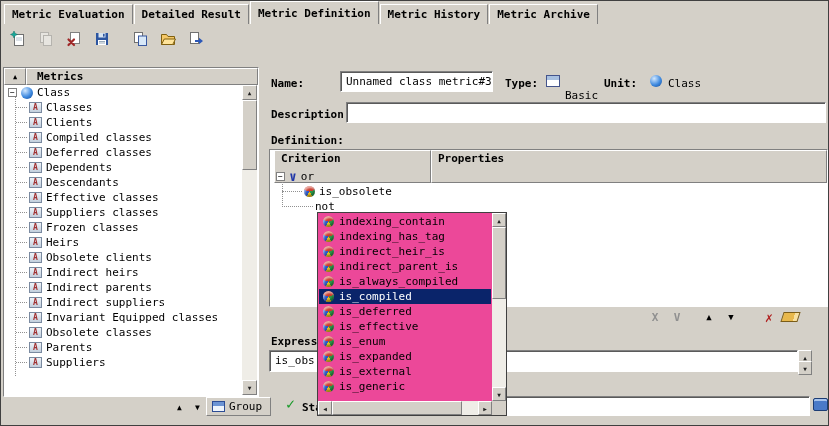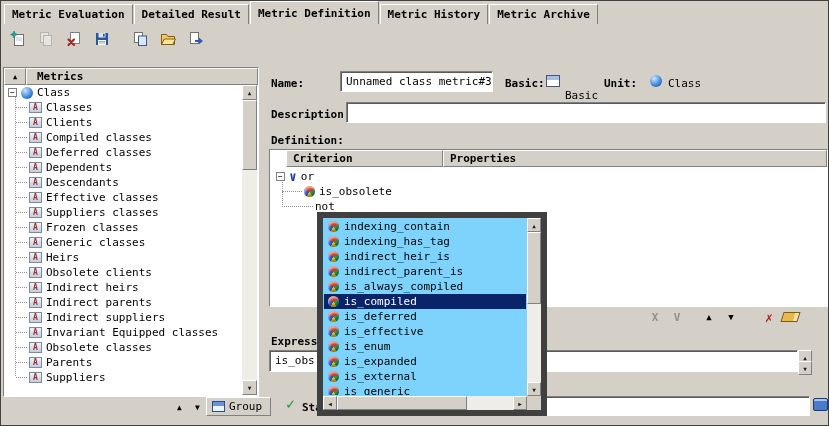--- a/index.html
+++ b/index.html
@@ -54,21 +54,21 @@
 #fld-desc{left:345px;top:101px;width:480px;height:21px}
 #fld-expr{left:268px;top:349px;width:529px;height:22px}
 #fld-status{left:322px;top:395px;width:487px;height:20px}
 .basic-icon{position:absolute;left:545px;top:74px;width:14px;height:12px;border:1px solid #44548c;background:linear-gradient(#a8c0e0 0 4px,#fff 4px)}
 .val{position:absolute;white-space:nowrap}
 #val-type{left:564px;top:88px}
 #val-unit{left:667px;top:76px}
 .unit-sphere{position:absolute;left:649px;top:74px}
 
 .def-table{position:absolute;left:268px;top:148px;width:559px;height:158px;background:#fff;border:1px solid;border-color:#808080 #fff #fff #808080}
-.def-head{position:absolute;left:16px;top:0;right:0;height:17px;display:flex}
+.def-head{position:absolute;left:4px;top:0;right:0;height:33px;display:flex}
 .def-th{background:#d4d0c8;border:1px solid;border-color:#fff #808080 #808080 #fff;font-weight:bold;padding:1px 6px;white-space:nowrap}
 .def-th.c1{width:157px}
 .def-th.c2{flex:1}
 .def-body{position:absolute;left:1px;top:17px;right:1px;bottom:1px;overflow:hidden}
 .def-row{position:absolute;height:15px;display:flex;align-items:center;gap:4px;white-space:nowrap}
 #row-or{left:5px;top:2px}
 #row-obsolete{left:33px;top:17px}
 #row-not{left:44px;top:32px}
 .or-icon{color:#2238a8;font-weight:bold;font-size:13px;line-height:13px}
 #stub-v{position:absolute;left:11px;top:13px;height:27px;border-left:1px dotted #909090}
@@ -83,21 +83,21 @@
 #ct-down{left:721px;font-size:9px}
 #ct-del{left:759px;color:#b02020;font-size:13px}
 .eraser{position:absolute;left:781px;top:311px;width:17px;height:10px;background:linear-gradient(90deg,#e8b84c 0 11px,#f8e0a0 11px);border:1px solid #7a5c18;transform:skewX(-18deg)}
 
 #spin-up{left:797px;top:349px}
 #spin-down{left:797px;top:360px}
 #status-check{position:absolute;left:285px;top:394px;color:#1a9a2a;font-weight:bold;font-size:15px}
 #status-label{position:absolute;left:301px;top:400px;font-weight:bold}
 .comment-icon{position:absolute;left:812px;top:397px;width:15px;height:13px;background:#4a7ac8;border:1px solid #1c3c74;border-radius:2px;box-shadow:inset 0 2px 0 #a8c4ec}
 
-.dropdown{position:absolute;left:316px;top:211px;width:230px;height:204px;background:#7dd3fc;border:6px solid #404040;z-index:10}
+.dropdown{position:absolute;left:316px;top:211px;width:190px;height:204px;background:#ec4899;border:1px solid #404040;z-index:10}
 .dd-items{position:absolute;left:1px;top:1px;right:15px;bottom:15px;overflow:hidden}
 .dd-row{height:15px;display:flex;align-items:center;gap:5px;padding-left:4px;white-space:nowrap}
 .dd-row.active{background:#0a246a;color:#fff}
 .ball{width:11px;height:11px;border-radius:50%;flex:none;background:conic-gradient(#cc3a2a 0 20%,#2a9a4a 20% 42%,#e8c020 42% 58%,#2a58c8 58% 80%,#cc3a2a 80% 100%);box-shadow:inset 1px 2px 2px rgba(255,255,255,.6),inset -1px -2px 2px rgba(0,0,0,.35)}
 .dd-vscroll{position:absolute;top:0;right:0;bottom:14px;width:14px;background:#efede7}
 .dd-vscroll .up{top:0;right:0}
 .dd-vscroll .down{bottom:0;right:0}
 .dd-vthumb{position:absolute;left:0;top:14px;width:14px;height:72px;background:#d4d0c8;border:1px solid;border-color:#fff #808080 #808080 #fff}
 .dd-hscroll{position:absolute;left:0;right:14px;bottom:0;height:14px;background:#efede7}
 .dd-hscroll .left{left:0;bottom:0}
@@ -228,24 +228,20 @@
           <div class="trow child">
           <span class="metric-icon"></span>
           <span>Suppliers classes</span>
         </div>
           <div class="trow child">
           <span class="metric-icon"></span>
           <span>Frozen classes</span>
         </div>
           <div class="trow child">
           <span class="metric-icon"></span>
-          <span>Generic classes</span>
-        </div>
-          <div class="trow child">
-          <span class="metric-icon"></span>
           <span>Heirs</span>
         </div>
           <div class="trow child">
           <span class="metric-icon"></span>
           <span>Obsolete clients</span>
         </div>
           <div class="trow child">
           <span class="metric-icon"></span>
           <span>Indirect heirs</span>
         </div>
@@ -284,21 +280,21 @@
 
   <div class="nav-arrow" id="nav-up">▲</div>
   <div class="nav-arrow" id="nav-down">▼</div>
   <div class="group-btn">
     <span class="group-icon"></span>
     <span>Group</span>
   </div>
 
   <div class="lbl" id="lbl-name">Name:</div>
   <div class="field" id="fld-name">Unnamed class metric#3</div>
-  <div class="lbl" id="lbl-type">Basic:</div>
+  <div class="lbl" id="lbl-type">Type:</div>
   <div class="basic-icon"></div>
   <div class="val" id="val-type">Basic</div>
   <div class="lbl" id="lbl-unit">Unit:</div>
   <div class="sphere unit-sphere"></div>
   <div class="val" id="val-unit">Class</div>
 
   <div class="lbl" id="lbl-desc">Description:</div>
   <div class="field" id="fld-desc"></div>
 
   <div class="lbl" id="lbl-def">Definition:</div>

